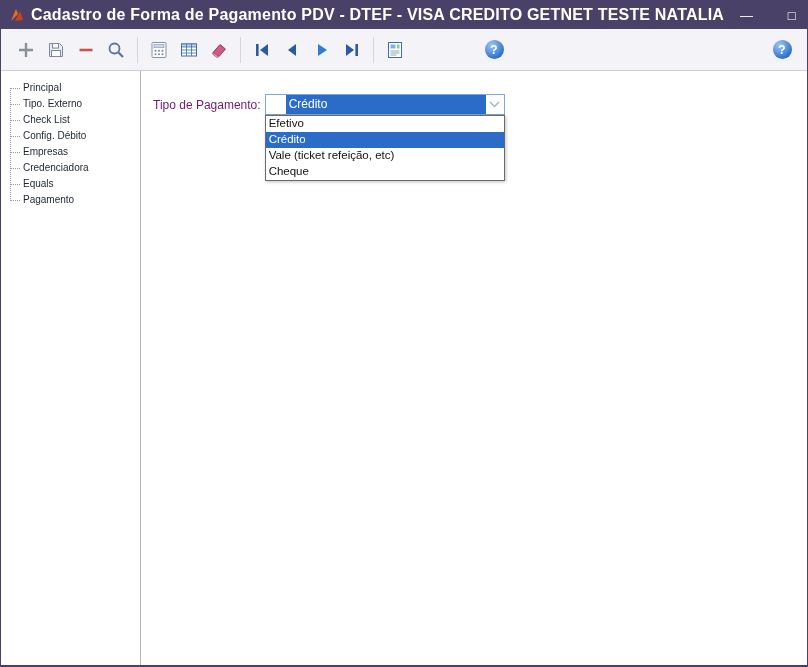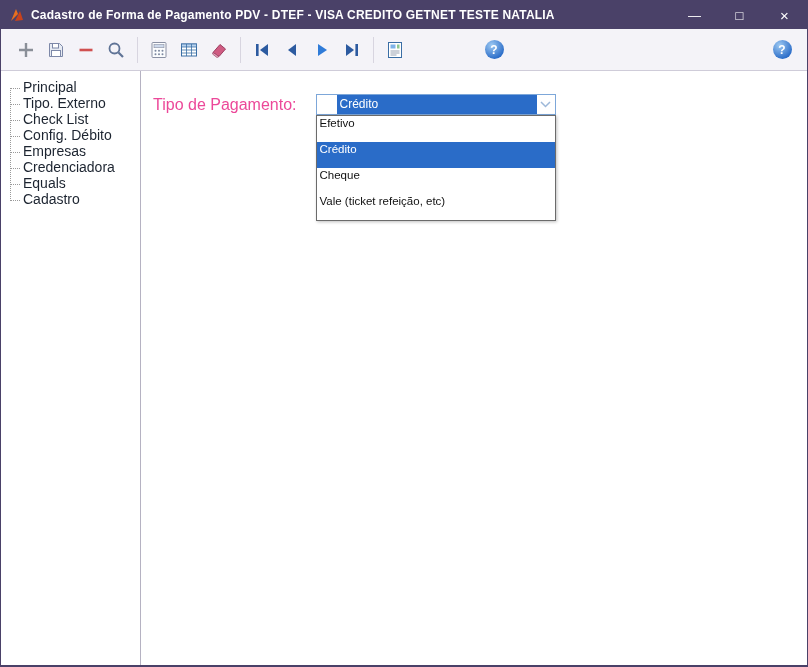--- a/index.html
+++ b/index.html
@@ -6,21 +6,21 @@
   html,body { width:808px; height:667px; overflow:hidden; }
   body { font-family:"Liberation Sans", sans-serif; background:#fff; }
 
   .window { width:808px; height:667px; border:1px solid var(--window_border,#4a4168);
             border-bottom-width:2px; display:flex; flex-direction:column; background:#fff; }
 
   
   .titlebar { flex:0 0 28px; height:28px; background:var(--titlebar,#4a4168);
               display:flex; align-items:center; color:#fff; }
   .app-icon { width:16px; height:16px; margin:0 6px 0 8px; flex:0 0 16px; }
-  .title { font-size:12px; font-weight:bold; letter-spacing:.2px; white-space:nowrap; }
+  .title { font-size:16px; font-weight:bold; letter-spacing:.2px; white-space:nowrap; }
   .win-controls { margin-left:auto; display:flex; height:100%; }
   .ctrl { width:45px; height:100%; border:none; background:transparent; color:#fff;
           font-family:inherit; font-size:13px; display:flex; align-items:center;
           justify-content:center; cursor:default; }
   .ctrl.close { font-size:15px; }
 
   
   .toolbar { flex:0 0 42px; height:42px; background:var(--toolbar_bg,#f4f3f8);
              border-bottom:1px solid #cfccd9; display:flex; align-items:center; padding:0 10px; }
   .tbtn { width:28px; height:28px; border:none; background:transparent; display:flex;
@@ -30,40 +30,40 @@
                  background:radial-gradient(circle at 35% 28%, #9cc8f2, #2a6cc8 75%);
                  color:#fff; font-weight:bold; font-size:12px; display:flex;
                  align-items:center; justify-content:center; }
   .help-mid { margin-left:70px; }
   .help-right { margin-left:auto; }
 
   
   .content { flex:1; display:flex; min-height:0; background:#fff; }
 
   .sidebar { flex:0 0 140px; width:140px; border-right:1px solid #b5b2c2; padding:9px 0 0 6px; }
-  .tree { position:relative; font-size:14px; color:#1c2430; }
+  .tree { position:relative; font-size:10px; color:#1c2430; }
   .tree-vline { position:absolute; left:3px; top:8px; height:113px; border-left:1px dotted #9a9a9a; }
   .tree-item { position:relative; padding:1px 0 2px 16px; line-height:13px; cursor:default; white-space:nowrap; }
   .tree-item::before { content:""; position:absolute; left:3px; top:8px; width:10px;
                        border-top:1px dotted #9a9a9a; }
 
   .main { flex:1; position:relative; padding:23px 0 0 12px; }
   .field-row { display:flex; align-items:center; }
-  .field-label { font-size:16px; color:#ec4899; margin-right:19px; white-space:nowrap; }
+  .field-label { font-size:12px; color:#701a75; margin-right:4px; white-space:nowrap; }
 
   .combo { width:240px; height:21px; border:1px solid #7da7d9; background:#fff;
            display:flex; position:relative; cursor:default;padding-left:20px; }
   .combo-value { flex:1; background:var(--selection,#2a6cc8); color:#fff; font-size:12px;
                  padding:2px 3px; white-space:nowrap; overflow:hidden; }
   .combo-arrow { width:18px; background:#fff; display:flex; align-items:center;
                  justify-content:center; }
 
   .dropdown { position:absolute; left:-1px; top:20px; width:240px; background:#fff;
               border:1px solid #6b6b6b; box-shadow:1px 1px 3px rgba(0,0,0,.25); z-index:5; }
-  .option { font-size:11.5px; line-height:12px; padding:1px 3px; height:26px;
+  .option { font-size:11.5px; line-height:12px; padding:1px 3px; height:16px;
             color:#111; white-space:nowrap; cursor:default; }
   .option.selected { background:var(--selection,#2a6cc8); color:#fff; }
 </style>
 </head>
 <body>
 
 <div class="window">
 
   <div class="titlebar">
     <span class="app-icon">
@@ -183,40 +183,40 @@
     <div class="sidebar">
       <div class="tree">
         <div class="tree-vline"></div>
         <div class="tree-item">Principal</div>
         <div class="tree-item">Tipo. Externo</div>
         <div class="tree-item">Check List</div>
         <div class="tree-item">Config. Débito</div>
         <div class="tree-item">Empresas</div>
         <div class="tree-item">Credenciadora</div>
         <div class="tree-item">Equals</div>
-        <div class="tree-item">Cadastro</div>
+        <div class="tree-item">Pagamento</div>
       </div>
     </div>
 
     <div class="main">
       <div class="field-row">
         <span class="field-label">Tipo de Pagamento:</span>
 
         <div class="combo">
           <span class="combo-value">Crédito</span>
           <span class="combo-arrow">
             <svg width="11" height="7" viewBox="0 0 11 7">
               <polyline points="1,1 5.5,5.5 10,1" fill="none" stroke="#9db8d9" stroke-width="1.5"></polyline>
             </svg>
           </span>
 
           <div class="dropdown">
             <div class="option">Efetivo</div>
             <div class="option selected">Crédito</div>
+            <div class="option">Vale (ticket refeição, etc)</div>
             <div class="option">Cheque</div>
-            <div class="option">Vale (ticket refeição, etc)</div>
           </div>
         </div>
       </div>
     </div>
 
   </div>
 </div>
 
 </body></html>

